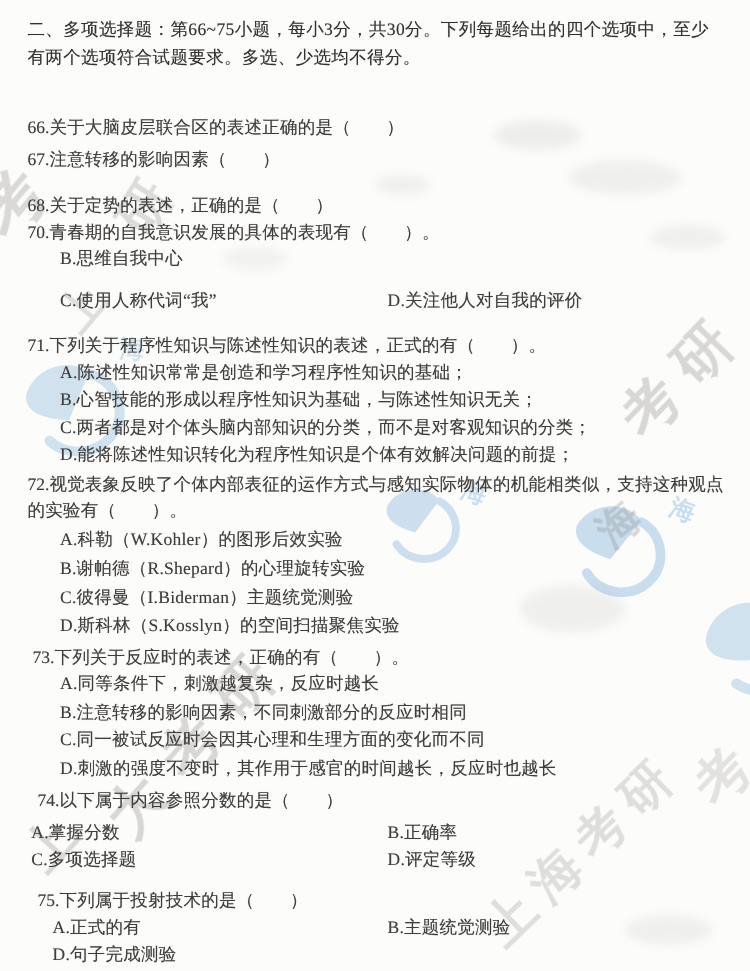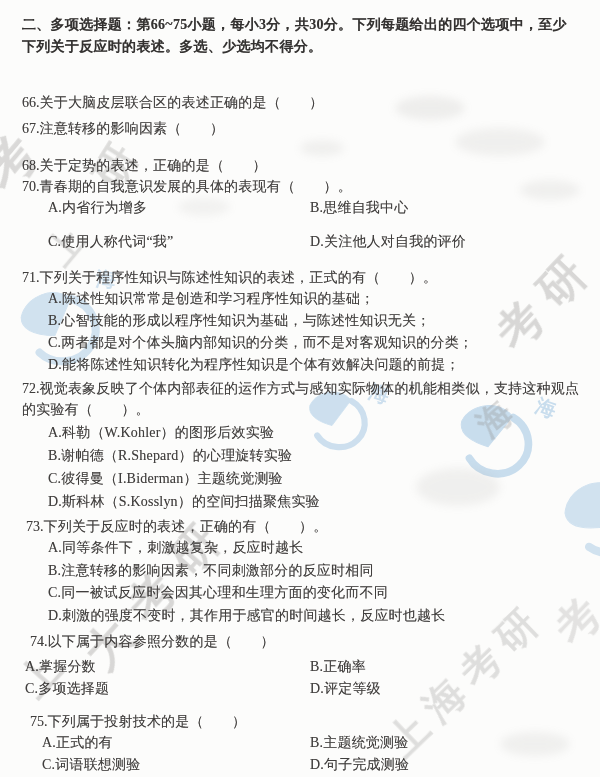--- a/index.html
+++ b/index.html
@@ -40,21 +40,21 @@
   .s2{left:455px;top:128px;width:90px;height:28px;opacity:.12}
   .s3{left:520px;top:180px;width:60px;height:20px;opacity:.12}
   .s4{left:300px;top:140px;width:44px;height:16px;opacity:.12}
   .s5{left:416px;top:468px;width:84px;height:38px;opacity:.12}
   .s6{left:178px;top:198px;width:52px;height:18px;opacity:.10}
   .s7{left:500px;top:732px;width:70px;height:24px;opacity:.12}
   
   .page{position:absolute;inset:0;z-index:2;padding:14px 20px 0 22px;box-sizing:border-box}
   p{margin:0;font-size:14px;line-height:21px;letter-spacing:.2px;
     text-shadow:0 0 .6px rgba(70,68,66,.45);white-space:pre-line}
-  .hdr p{font-weight:bold;line-height:22px;color:#343231;letter-spacing:.3px}
+  .hdr p{font-weight:normal;line-height:22px;color:#343231;letter-spacing:.3px}
   .qnum{letter-spacing:0}
   .opts{padding-left:26px}
   .row{display:flex;padding-left:26px}
   .row .L{flex:0 0 262px}
   .q66{margin-top:34px}.q67{margin-top:5px}.q68{margin-top:16px}.q69{margin-top:2px}
   .q70{margin-top:0}
   .q70r1{margin-top:0;line-height:21px}.q70r2{margin-top:13px;line-height:21px}
   .q71{margin-top:15px}
   .opts71 p{line-height:22px}
   .q72{margin-top:2px}
@@ -119,33 +119,32 @@
   <div class="smudge s4"></div>
   <div class="smudge s5"></div>
   <div class="smudge s6"></div>
   <div class="smudge s7"></div>
 </div>
 
 <div class="page">
 
   <div class="hdr">
     <p>二、多项选择题：第66~75小题，每小3分，共30分。下列每题给出的四个选项中，至少</p>
-    <p>下列关于反应时的表述。多选、少选均不得分。</p>
+    <p>有两个选项符合试题要求。多选、少选均不得分。</p>
   </div>
 
   <p class="q q66"><span class="qnum">66.</span><span class="qtext">关于大脑皮层联合区的表述正确的是（　　）</span></p>
 
   <p class="q q67"><span class="qnum">67.</span><span class="qtext">注意转移的影响因素（　　）</span></p>
 
   <p class="q q68"><span class="qnum">68.</span><span class="qtext">关于定势的表述，正确的是（　　）</span></p>
 
 
   <p class="q q70"><span class="qnum">70.</span><span class="qtext">青春期的自我意识发展的具体的表现有（　　）。</span></p>
   <div class="row q70r1">
-    <p class="L">A.内省行为增多</p>
     <p>B.思维自我中心</p>
   </div>
   <div class="row q70r2">
     <p class="L">C.使用人称代词“我”</p>
     <p>D.关注他人对自我的评价</p>
   </div>
 
   <p class="q q71"><span class="qnum">71.</span><span class="qtext">下列关于程序性知识与陈述性知识的表述，正式的有（　　）。</span></p>
   <div class="opts opts71">
     <p>A.陈述性知识常常是创造和学习程序性知识的基础；</p>
@@ -180,17 +179,16 @@
     <p class="L">C.多项选择题</p>
     <p>D.评定等级</p>
   </div>
 
   <p class="q q75"><span class="qnum">75.</span><span class="qtext">下列属于投射技术的是（　　）</span></p>
   <div class="row row75">
     <p class="L">A.正式的有</p>
     <p>B.主题统觉测验</p>
   </div>
   <div class="row row75">
-    <p class="L">C.词语联想测验</p>
     <p>D.句子完成测验</p>
   </div>
 
 </div>
 
 </body></html>

